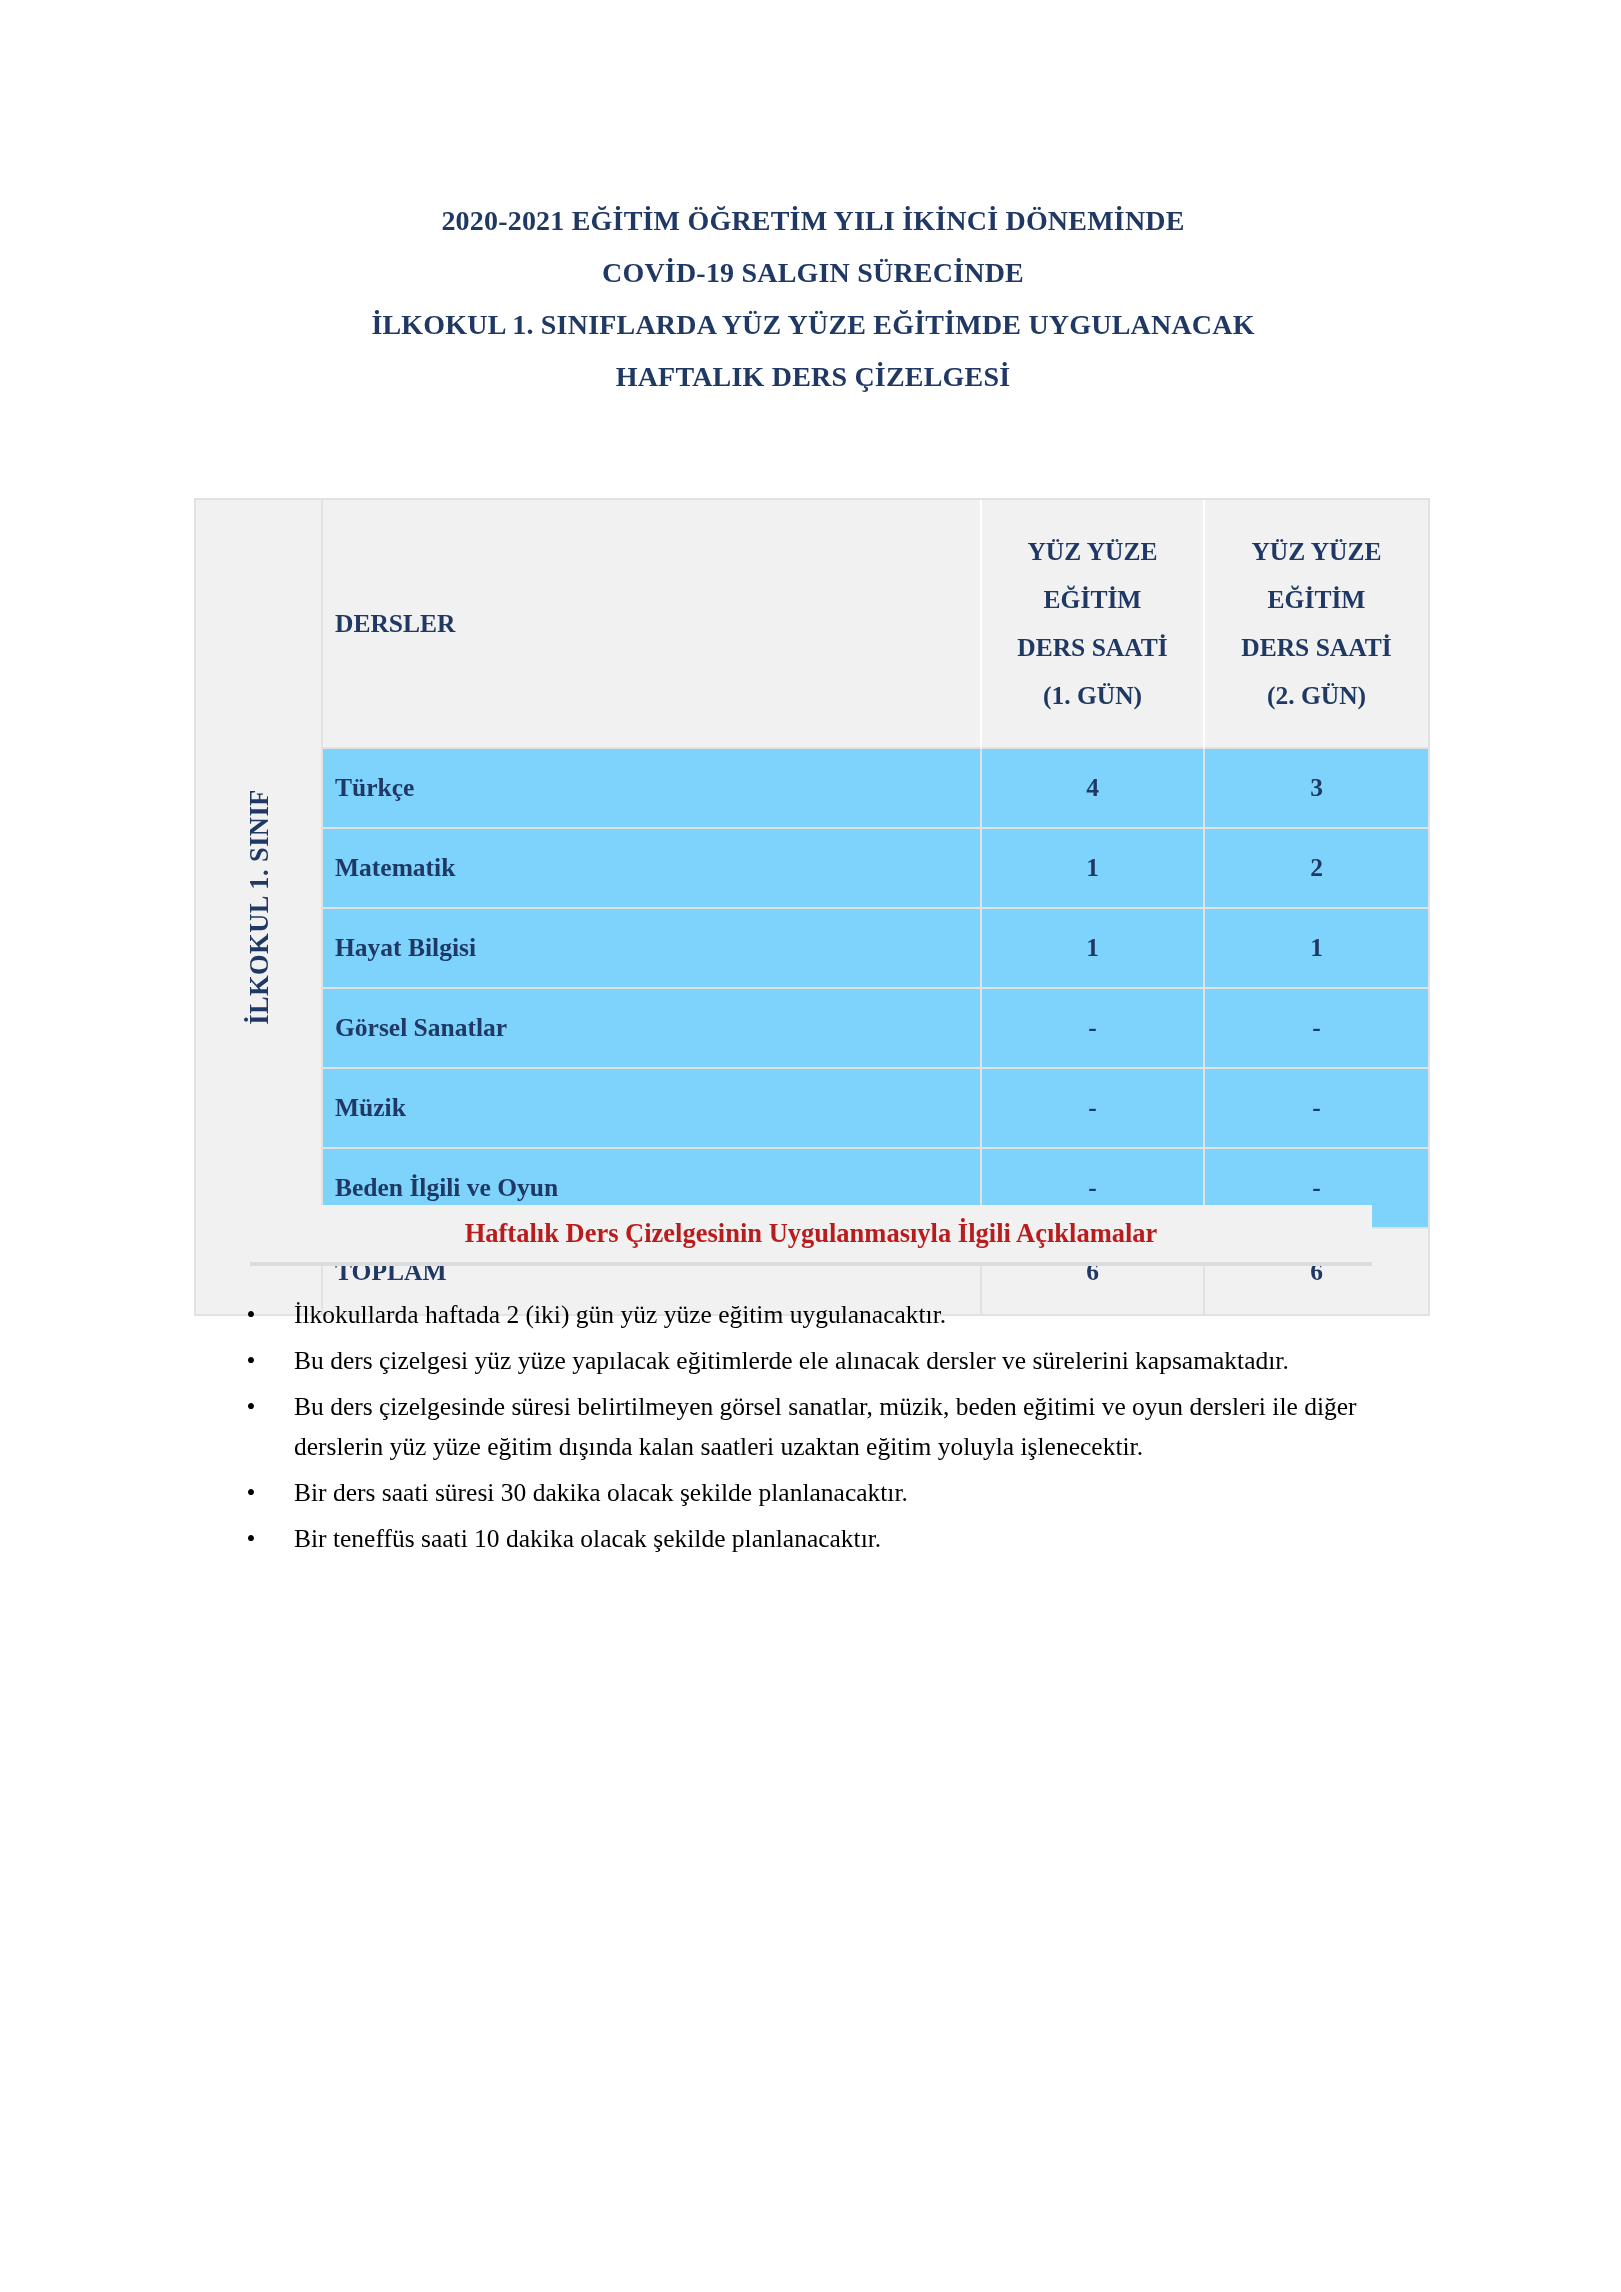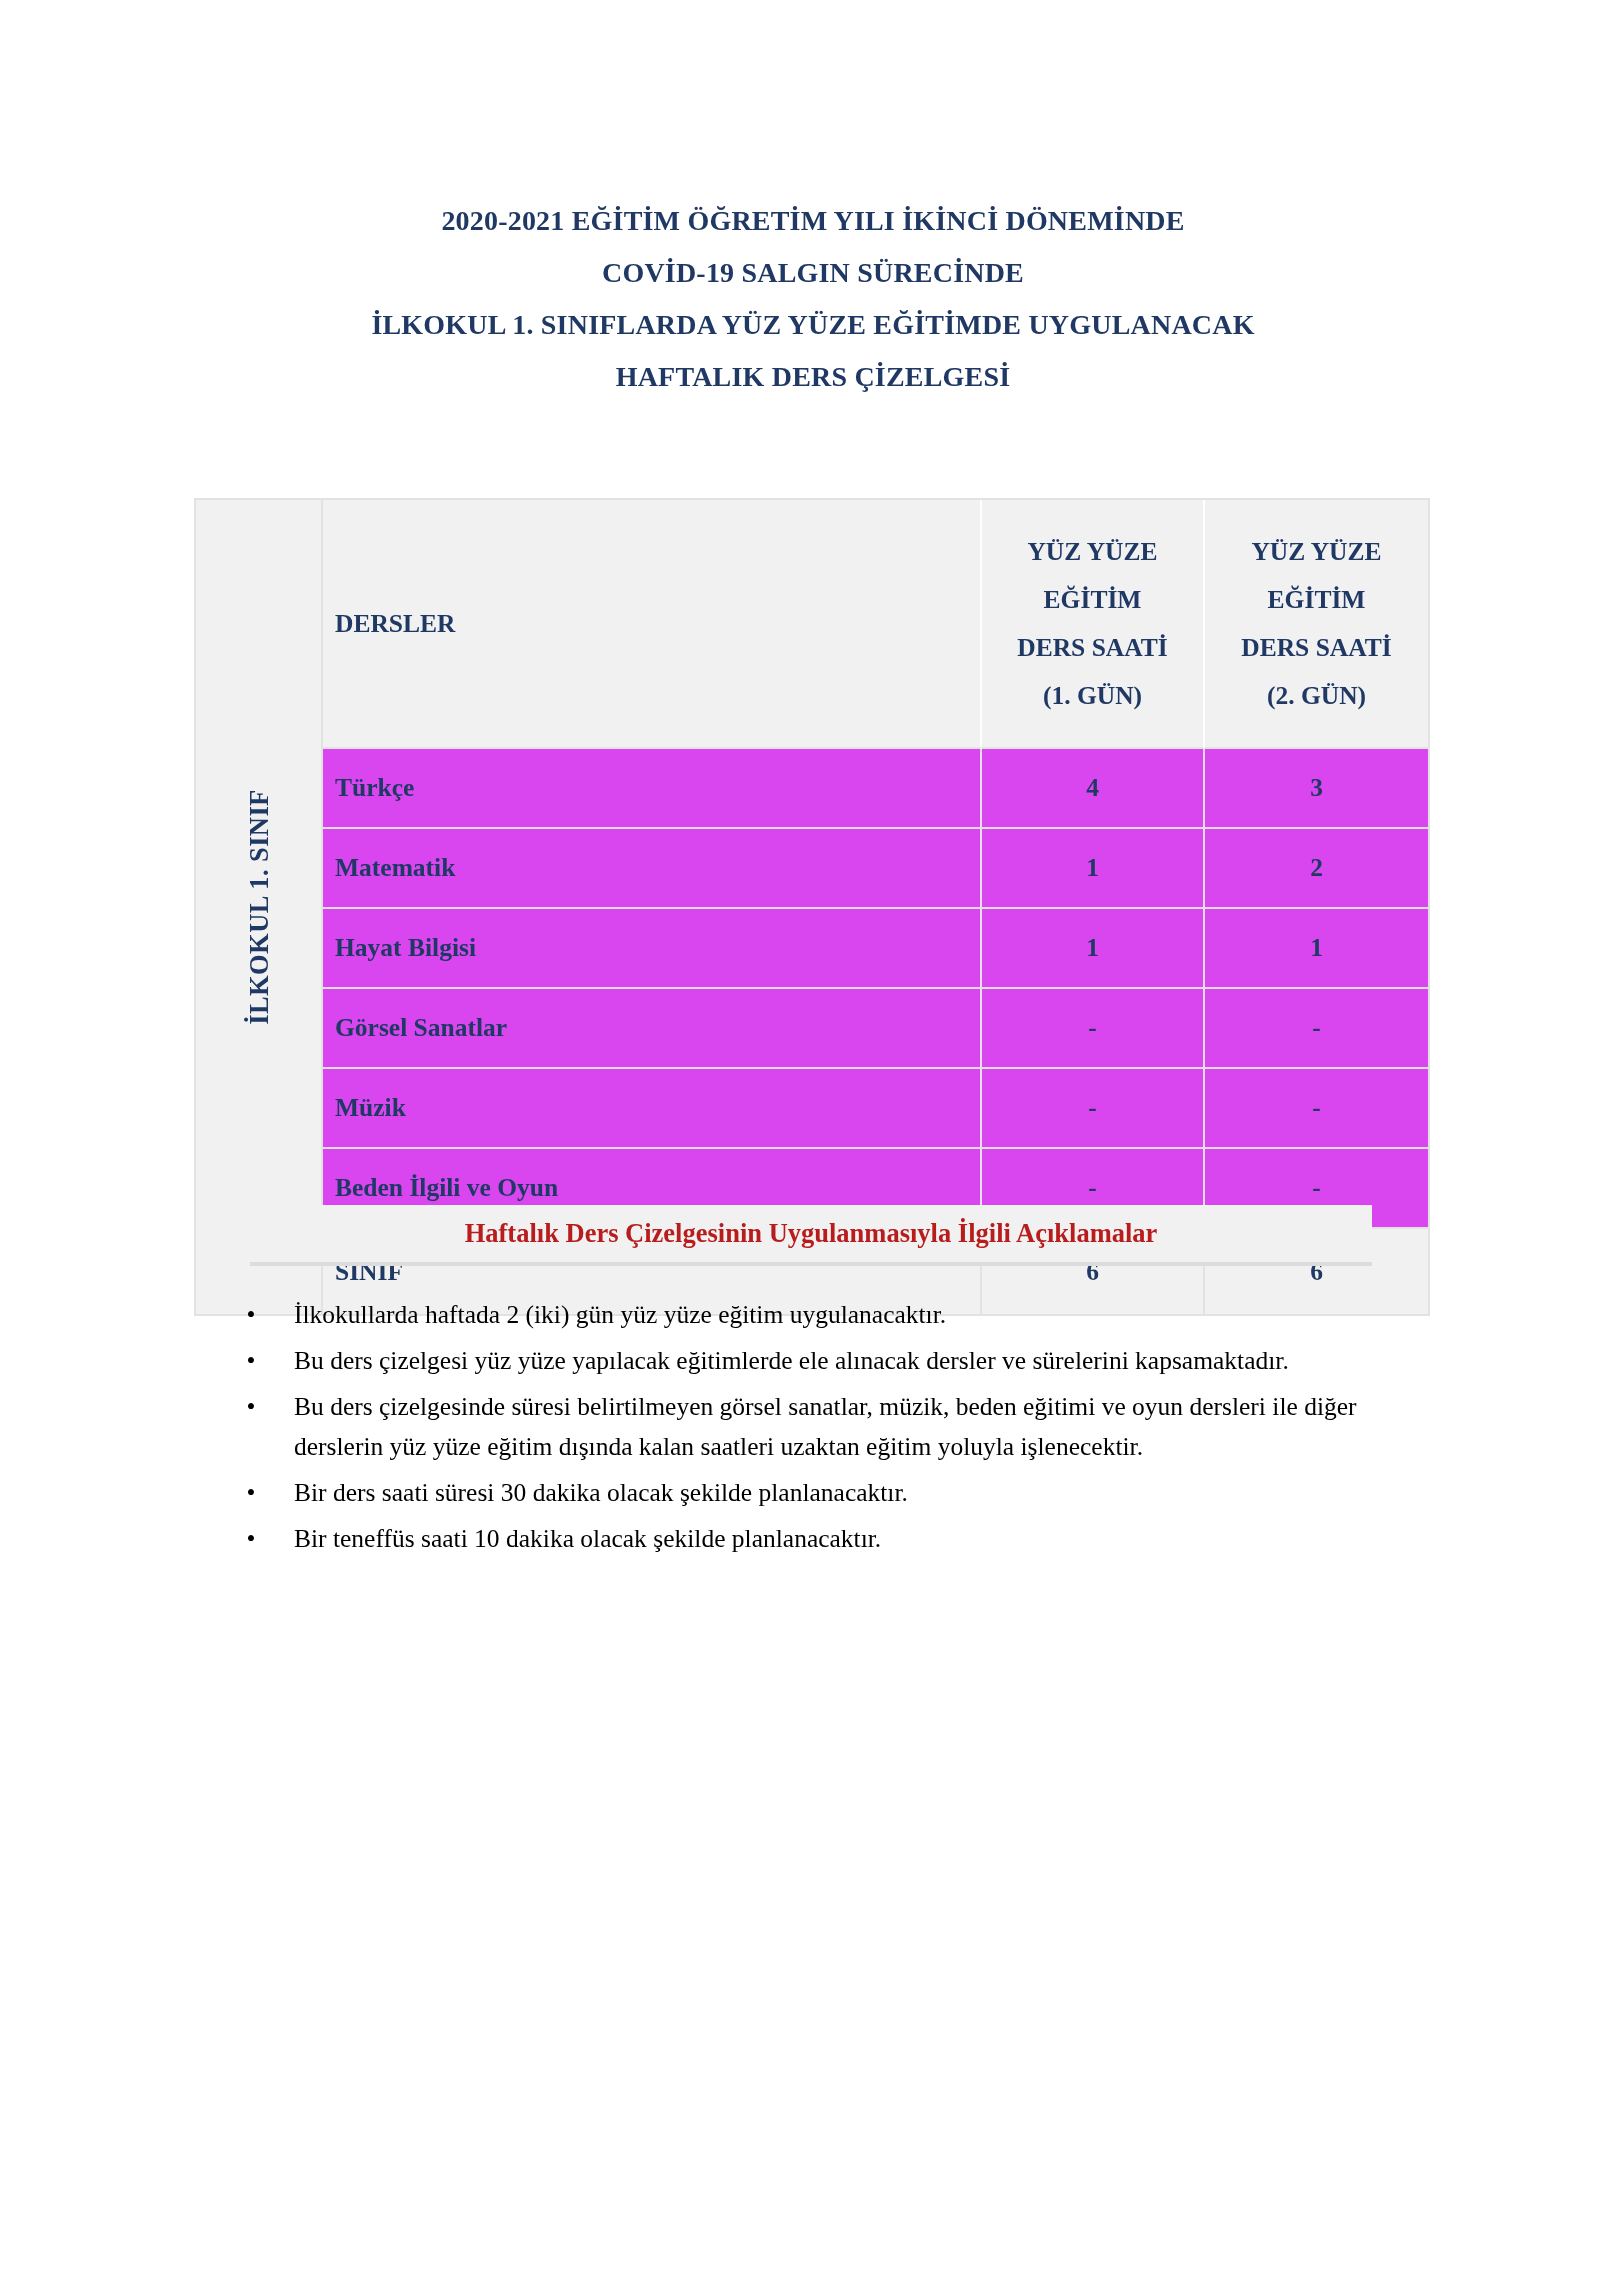--- a/index.html
+++ b/index.html
@@ -101,21 +101,21 @@
     border-right: 2.9px solid #ffffff;
   }
   .hd-day.last { border-right: none; }
 
   .col-dersler { width: 659px; }
   .col-day { width: 223px; }
 
   
   tr.row td {
     height: 54px;
-    background: #d946ef;
+    background: #7dd3fc;
     border-bottom: 2.9px solid #e2e2e2;
   }
   tr.row:last-child td { border-bottom: none; }
 
   td.subj {
     color: #1F3864;
     font-weight: bold;
     font-size: 25.5px;
     padding-left: 29px;
     text-align: left;
@@ -248,21 +248,21 @@
           <td class="val">-</td>
           <td class="val last">-</td>
         </tr>
         <tr class="row">
           <td class="subj">Beden İlgili ve Oyun</td>
           <td class="val">-</td>
           <td class="val last">-</td>
         </tr>
 
         <tr class="row total">
-          <td class="subj">SINIF</td>
+          <td class="subj">TOPLAM</td>
           <td class="val">6</td>
           <td class="val last">6</td>
         </tr>
       </tbody>
     </table>
   </div>
 
   <div class="section-band">
     <span class="section-band-text">Haftalık Ders Çizelgesinin Uygulanmasıyla İlgili Açıklamalar</span>
   </div>

